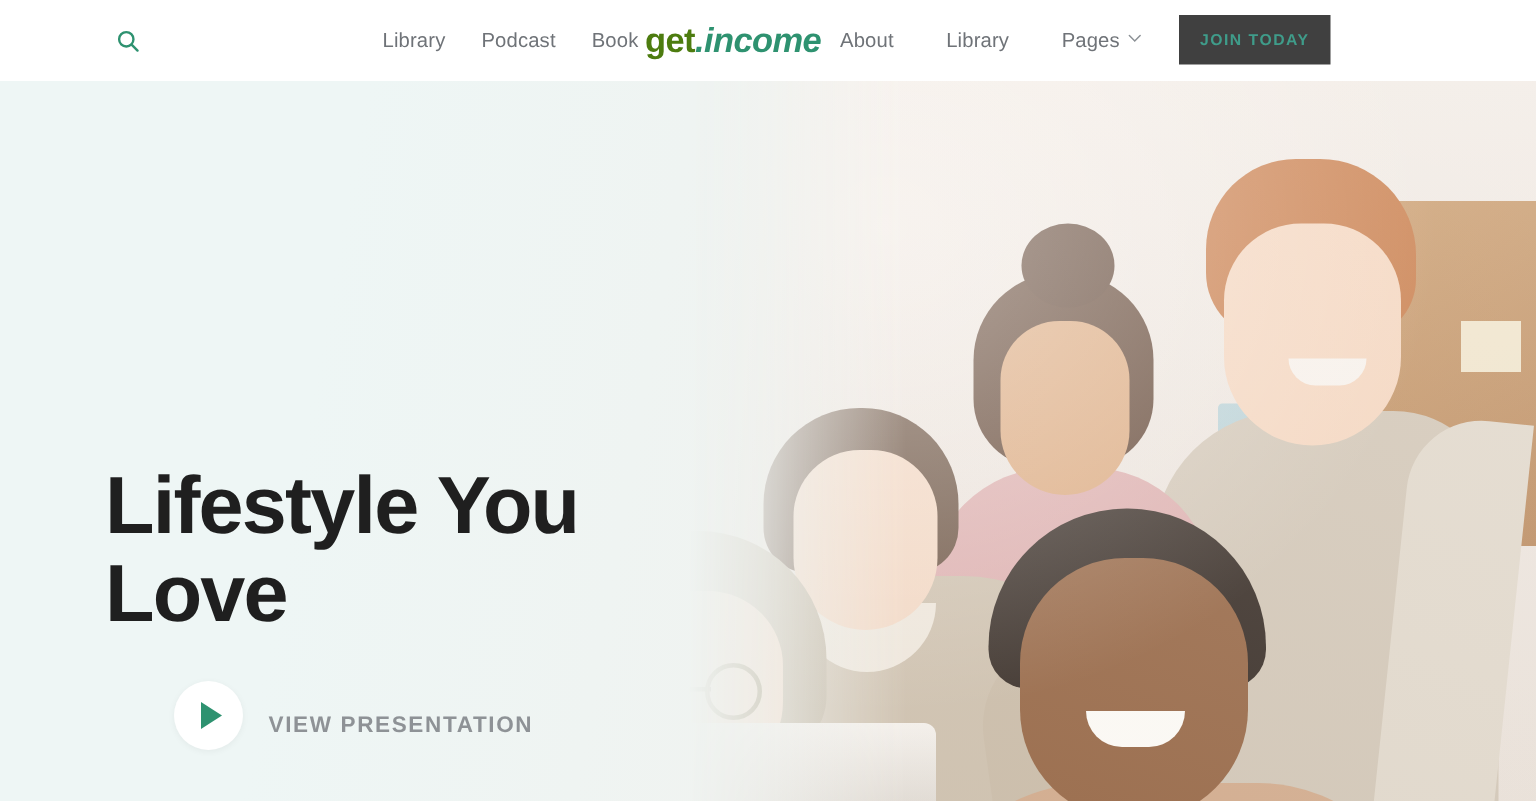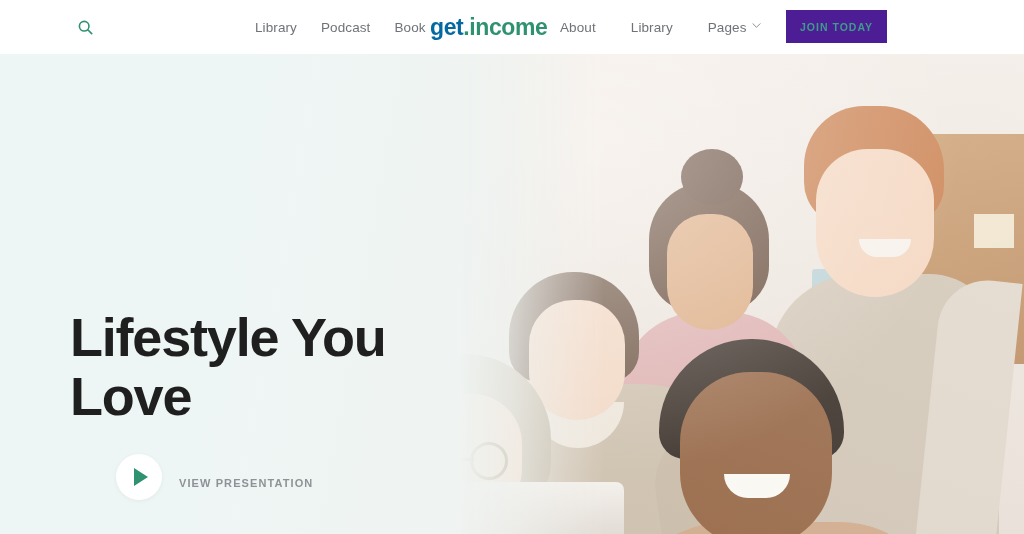--- a/index.html
+++ b/index.html
@@ -41,27 +41,27 @@
   }
   .nav-link.has-caret { display:inline-flex; align-items:center; gap:5px; }
   .caret { display:inline-block; width:8px; height:8px; position:relative; top:-1px; }
   .caret svg { display:block; }
 
   .logo {
     position:absolute; left:430px; top:50%; transform:translateY(-50%);
     font-size:23px; font-weight:bold; letter-spacing:-0.4px;
     white-space:nowrap; cursor:pointer; text-decoration:none;
   }
-  .logo .logo-a { color:#0369a1; }
-  .logo .logo-b { color:#2e9270; }
+  .logo .logo-a { color:#4d7c0f; }
+  .logo .logo-b { color:#2e9270;font-style:italic; }
 
   .join-btn {
     position:absolute; left:786px; top:10px;
     width:101px; height:33px;
-    background:#4c1d95; border:none; cursor:pointer;
+    background:#404040; border:none; cursor:pointer;
     display:flex; align-items:center; justify-content:center;
     font-size:10.5px; font-weight:bold; letter-spacing:1.0px;
     color:#3f9c8a;
     font-family:"Liberation Sans", sans-serif;
   }
 
   
   .hero {
     position:absolute; top:54px; left:0; width:1024px; height:480px;
     overflow:hidden;
@@ -172,21 +172,21 @@
     display:flex; align-items:center; justify-content:center;
     box-shadow:0 1px 5px rgba(0,0,0,.05);
   }
   .play-tri {
     width:0; height:0; margin-left:4px;
     border-left:14px solid #2e9270;
     border-top:9px solid transparent;
     border-bottom:9px solid transparent;
   }
   .play-label {
-    margin-left:17px; font-size:11px; font-weight:bold;
+    margin-left:17px; font-size:15px; font-weight:bold;
     letter-spacing:1.1px; color:#8e9296;
     font-family:"Liberation Sans", sans-serif; white-space:nowrap;margin-top:12px;
   }
 </style>
 </head>
 <body>
 
 <div class="page">
 
   <div class="header">

